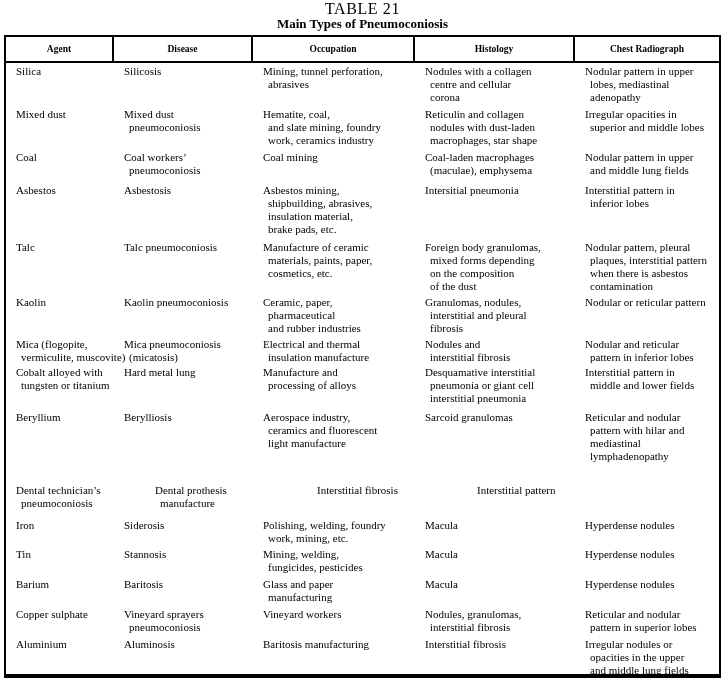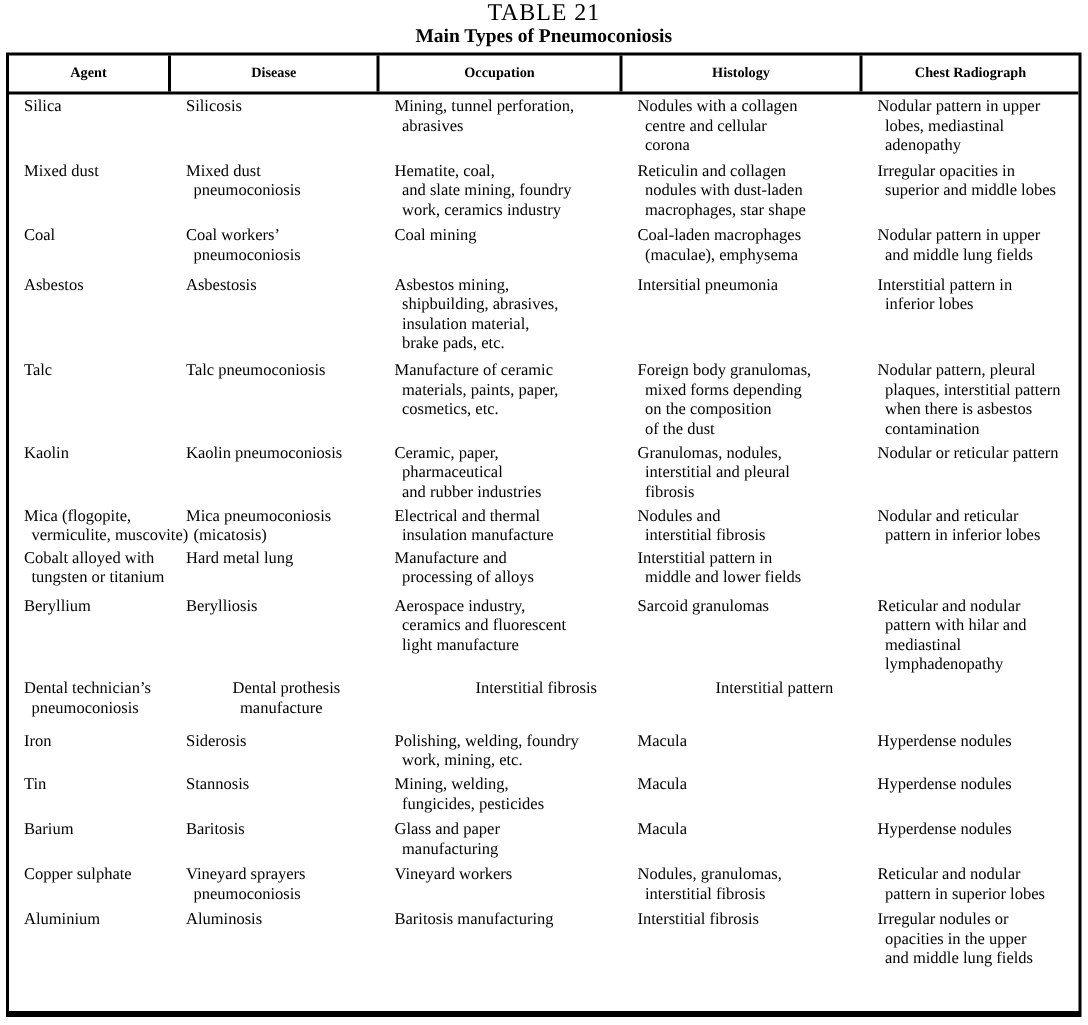--- a/index.html
+++ b/index.html
@@ -77,21 +77,21 @@
     line-height: 13px;
     white-space: pre;
   }
   
   .tr:nth-child(3)  { margin-bottom: 7px; }
   .tr:nth-child(4)  { margin-bottom: 5px; }
   .tr:nth-child(5)  { margin-bottom: 3px; }
   .tr:nth-child(6)  { margin-bottom: 3px; }
   .tr:nth-child(7)  { margin-bottom: 2px; }
   .tr:nth-child(8)  { margin-bottom: 6px; }
-  .tr:nth-child(9)  { margin-bottom: 3px; }
+  .tr:nth-child(9)  { margin-bottom: 21px; }
   .tr:nth-child(10) { margin-bottom: 9px; }
   .tr:nth-child(11) { margin-bottom: 3px; }
 </style>
 </head>
 <body>
 
 <div class="page">
 
   <div class="title-block">
     <div class="title-line1">TABLE 21</div>
@@ -200,20 +200,23 @@
         <div class="td c5">Nodular and reticular
 pattern in inferior lobes</div>
       </div>
 
       <div class="tr">
         <div class="td c1">Cobalt alloyed with
 tungsten or titanium</div>
         <div class="td c2">Hard metal lung</div>
         <div class="td c3">Manufacture and
 processing of alloys</div>
+        <div class="td c4">Desquamative interstitial
+pneumonia or giant cell
+interstitial pneumonia</div>
         <div class="td c5">Interstitial pattern in
 middle and lower fields</div>
       </div>
 
       <div class="tr">
         <div class="td c1">Beryllium</div>
         <div class="td c2">Berylliosis</div>
         <div class="td c3">Aerospace industry,
 ceramics and fluorescent
 light manufacture</div>

